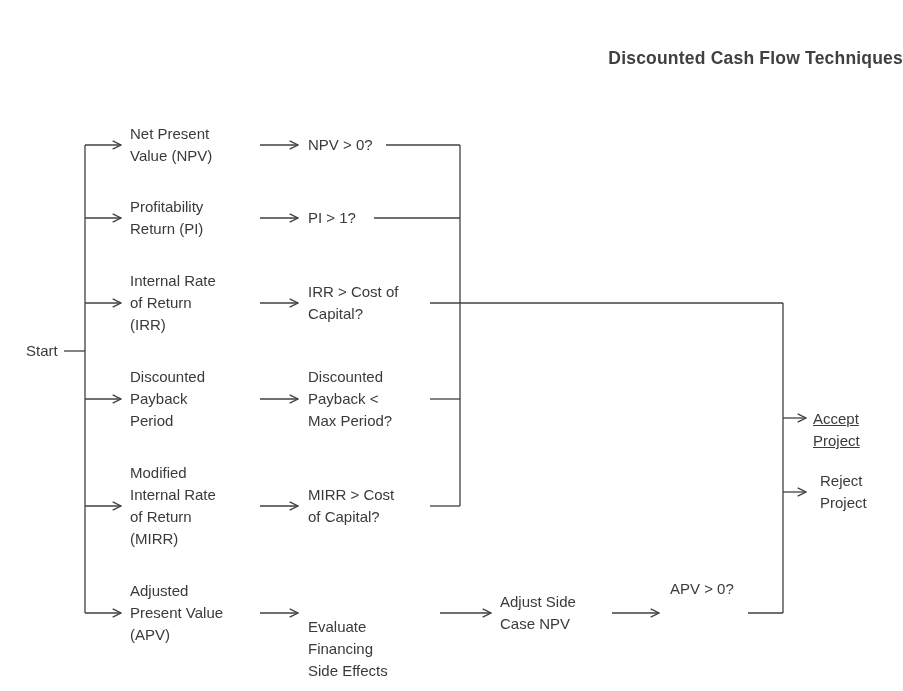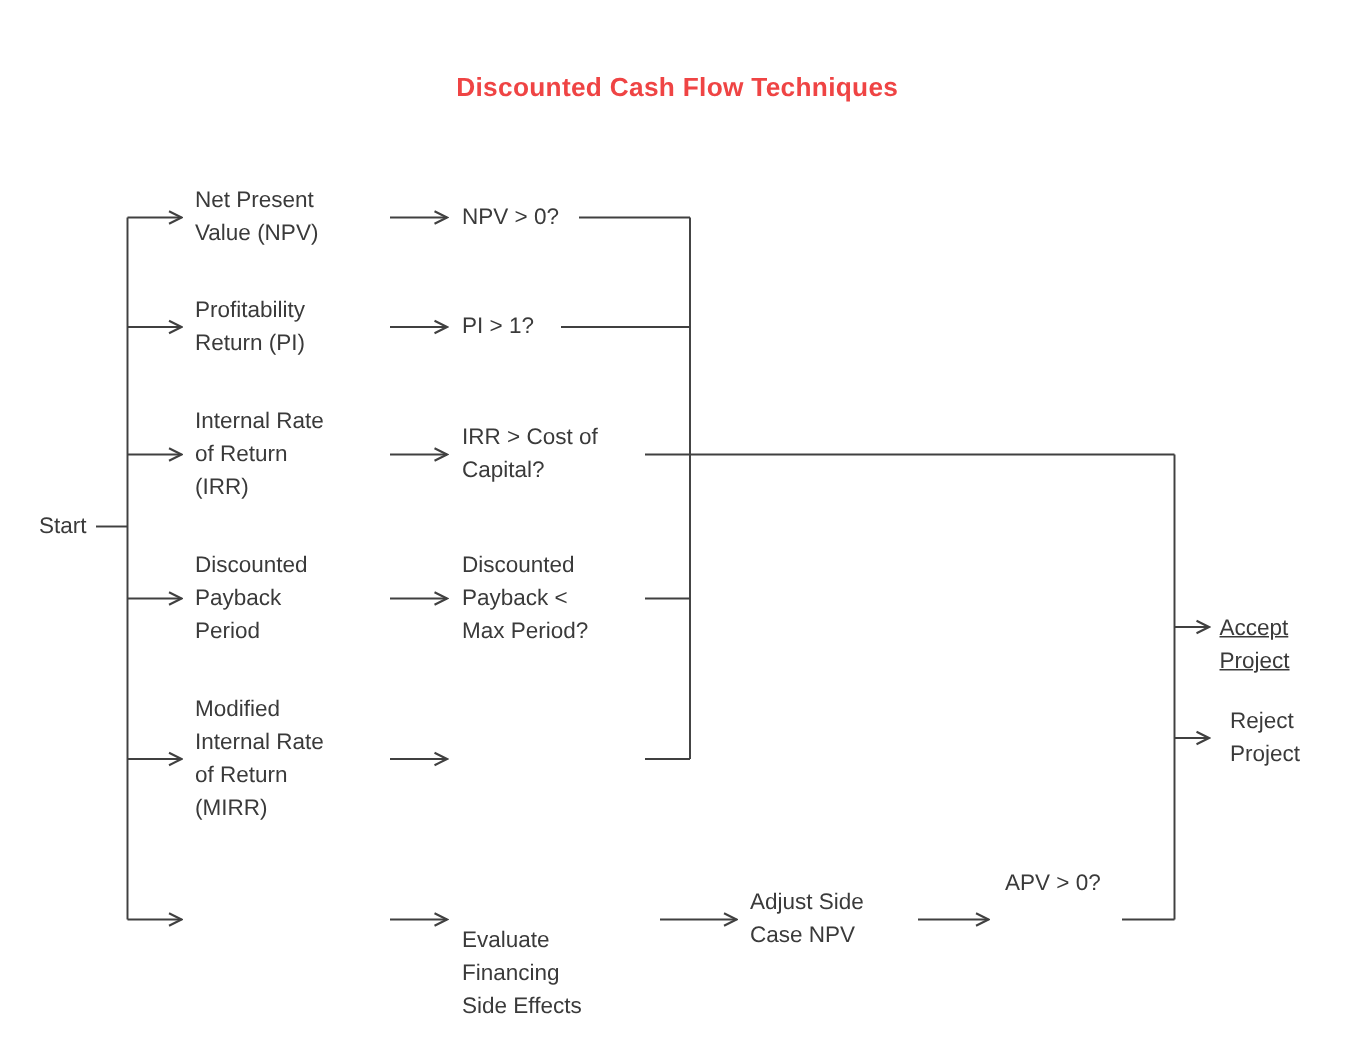--- a/index.html
+++ b/index.html
@@ -14,24 +14,24 @@
     background: #ffffff;
     font-family: "Liberation Sans", "DejaVu Sans", sans-serif;
     color: #3a3a3a;
     overflow: hidden;
   }
   .title {
     position: absolute;
     left: 0;
     right: 0;
     top: 48px;
-    text-align: center;
+    text-align: right;
     font-size: 17.5px;
     font-weight: bold;
-    color: #ef4444;
+    color: #404040;
     letter-spacing: 0.2px;
   }
   .txt {
     position: absolute;
     font-size: 15px;
     line-height: 22px;
     white-space: pre-line;
     color: #3a3a3a;
   }
   svg.wires {
@@ -106,28 +106,33 @@
   <div class="txt" style="left:130px; top:270px;">Internal Rate
 of Return
 (IRR)</div>
   <div class="txt" style="left:130px; top:366px;">Discounted
 Payback
 Period</div>
   <div class="txt" style="left:130px; top:462px;">Modified
 Internal Rate
 of Return
 (MIRR)</div>
+  <div class="txt" style="left:130px; top:580px;">Adjusted
+Present Value
+(APV)</div>
 
   <div class="txt" style="left:308px; top:134px;">NPV &gt; 0?</div>
   <div class="txt" style="left:308px; top:207px;">PI &gt; 1?</div>
   <div class="txt" style="left:308px; top:281px;">IRR &gt; Cost of
 Capital?</div>
   <div class="txt" style="left:308px; top:366px;">Discounted
 Payback &lt;
 Max Period?</div>
+  <div class="txt" style="left:308px; top:484px;">MIRR &gt; Cost
+of Capital?</div>
   <div class="txt" style="left:308px; top:580px;margin-top:36px;">Evaluate
 Financing
 Side Effects</div>
 
   <div class="txt" style="left:500px; top:591px;">Adjust Side
 Case NPV</div>
   <div class="txt" style="left:670px; top:578px;">APV &gt; 0?</div>
 
   <div class="txt" style="left:813px; top:408px;text-decoration:underline;">Accept
 Project</div>

